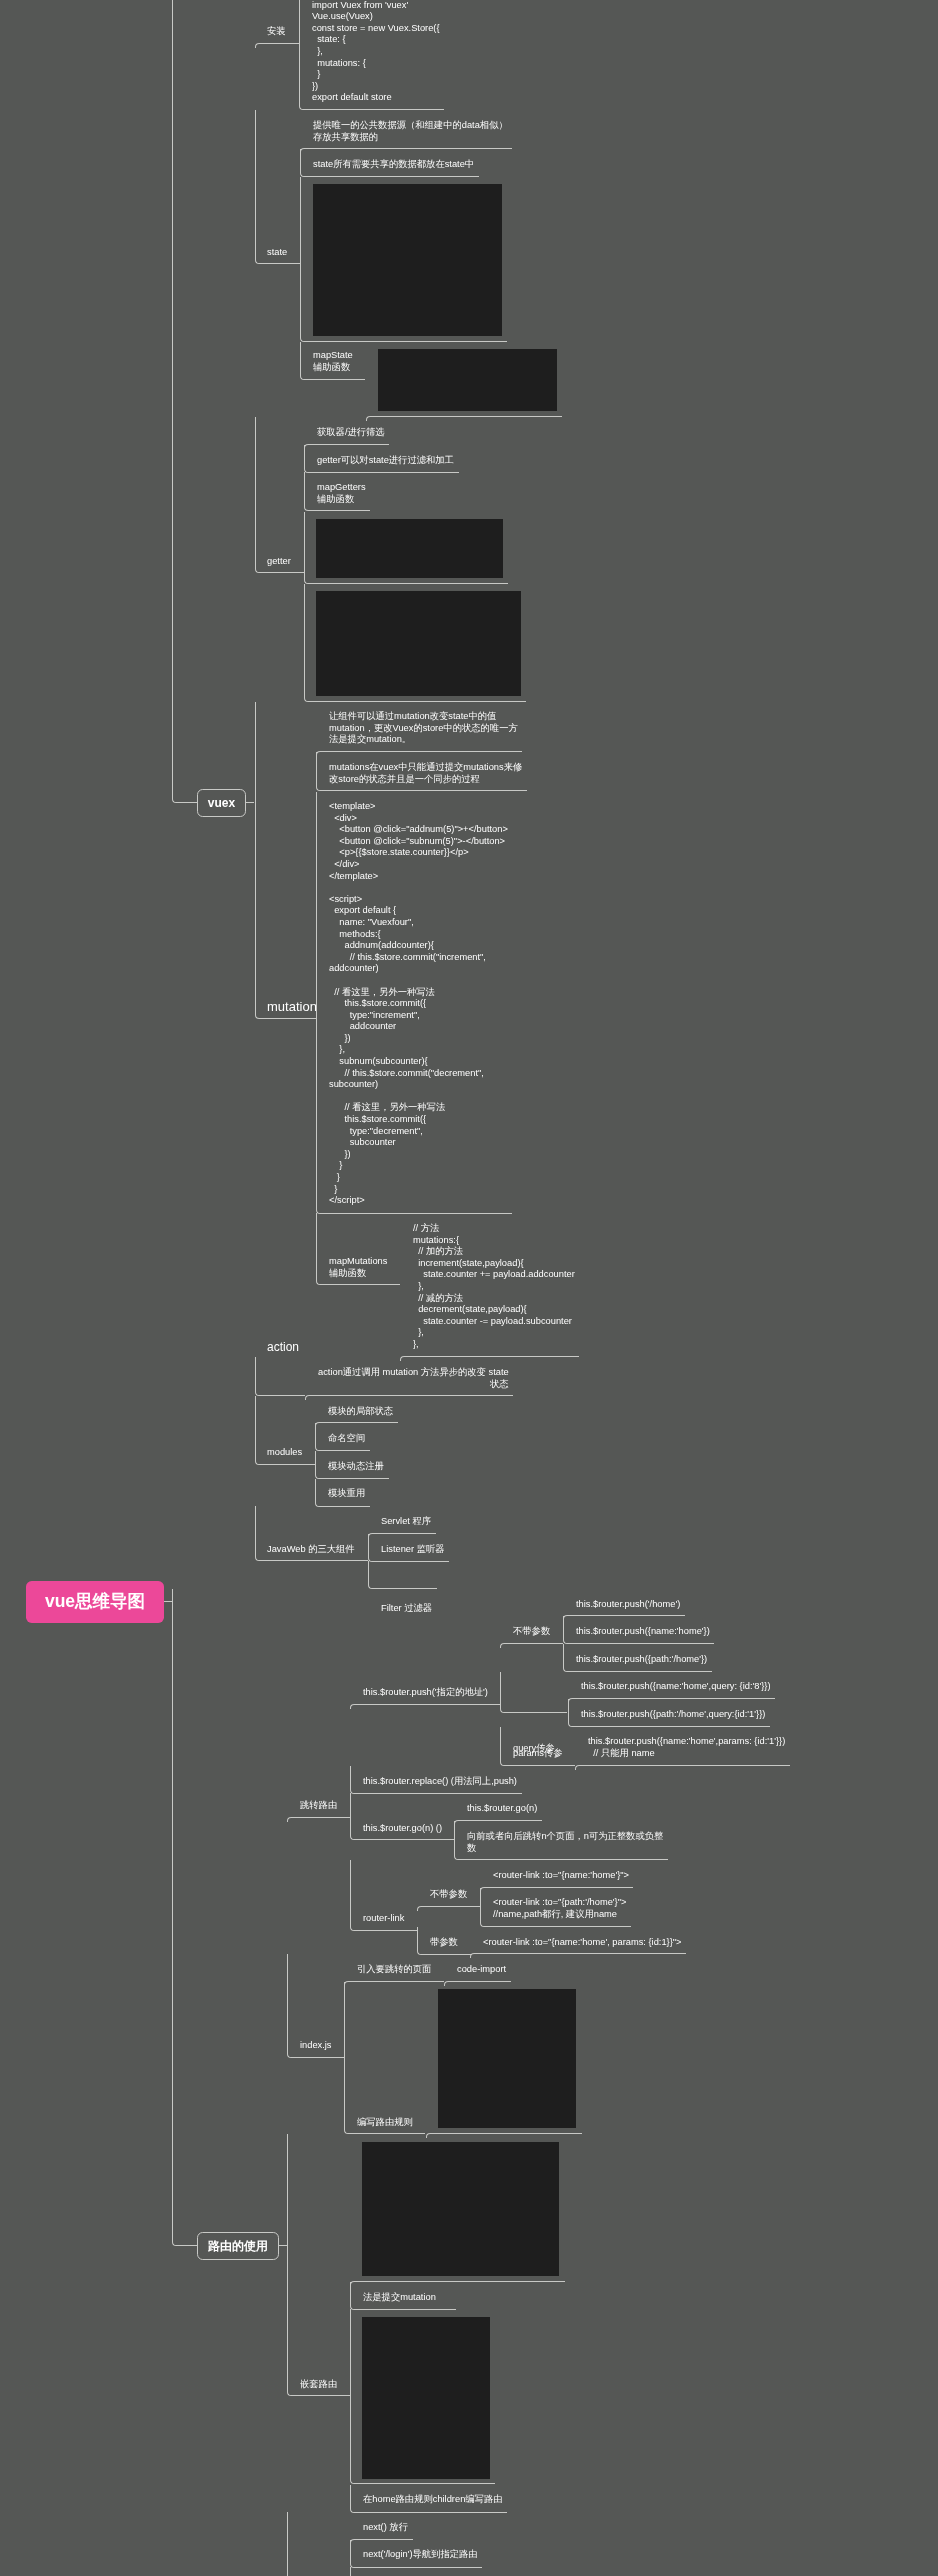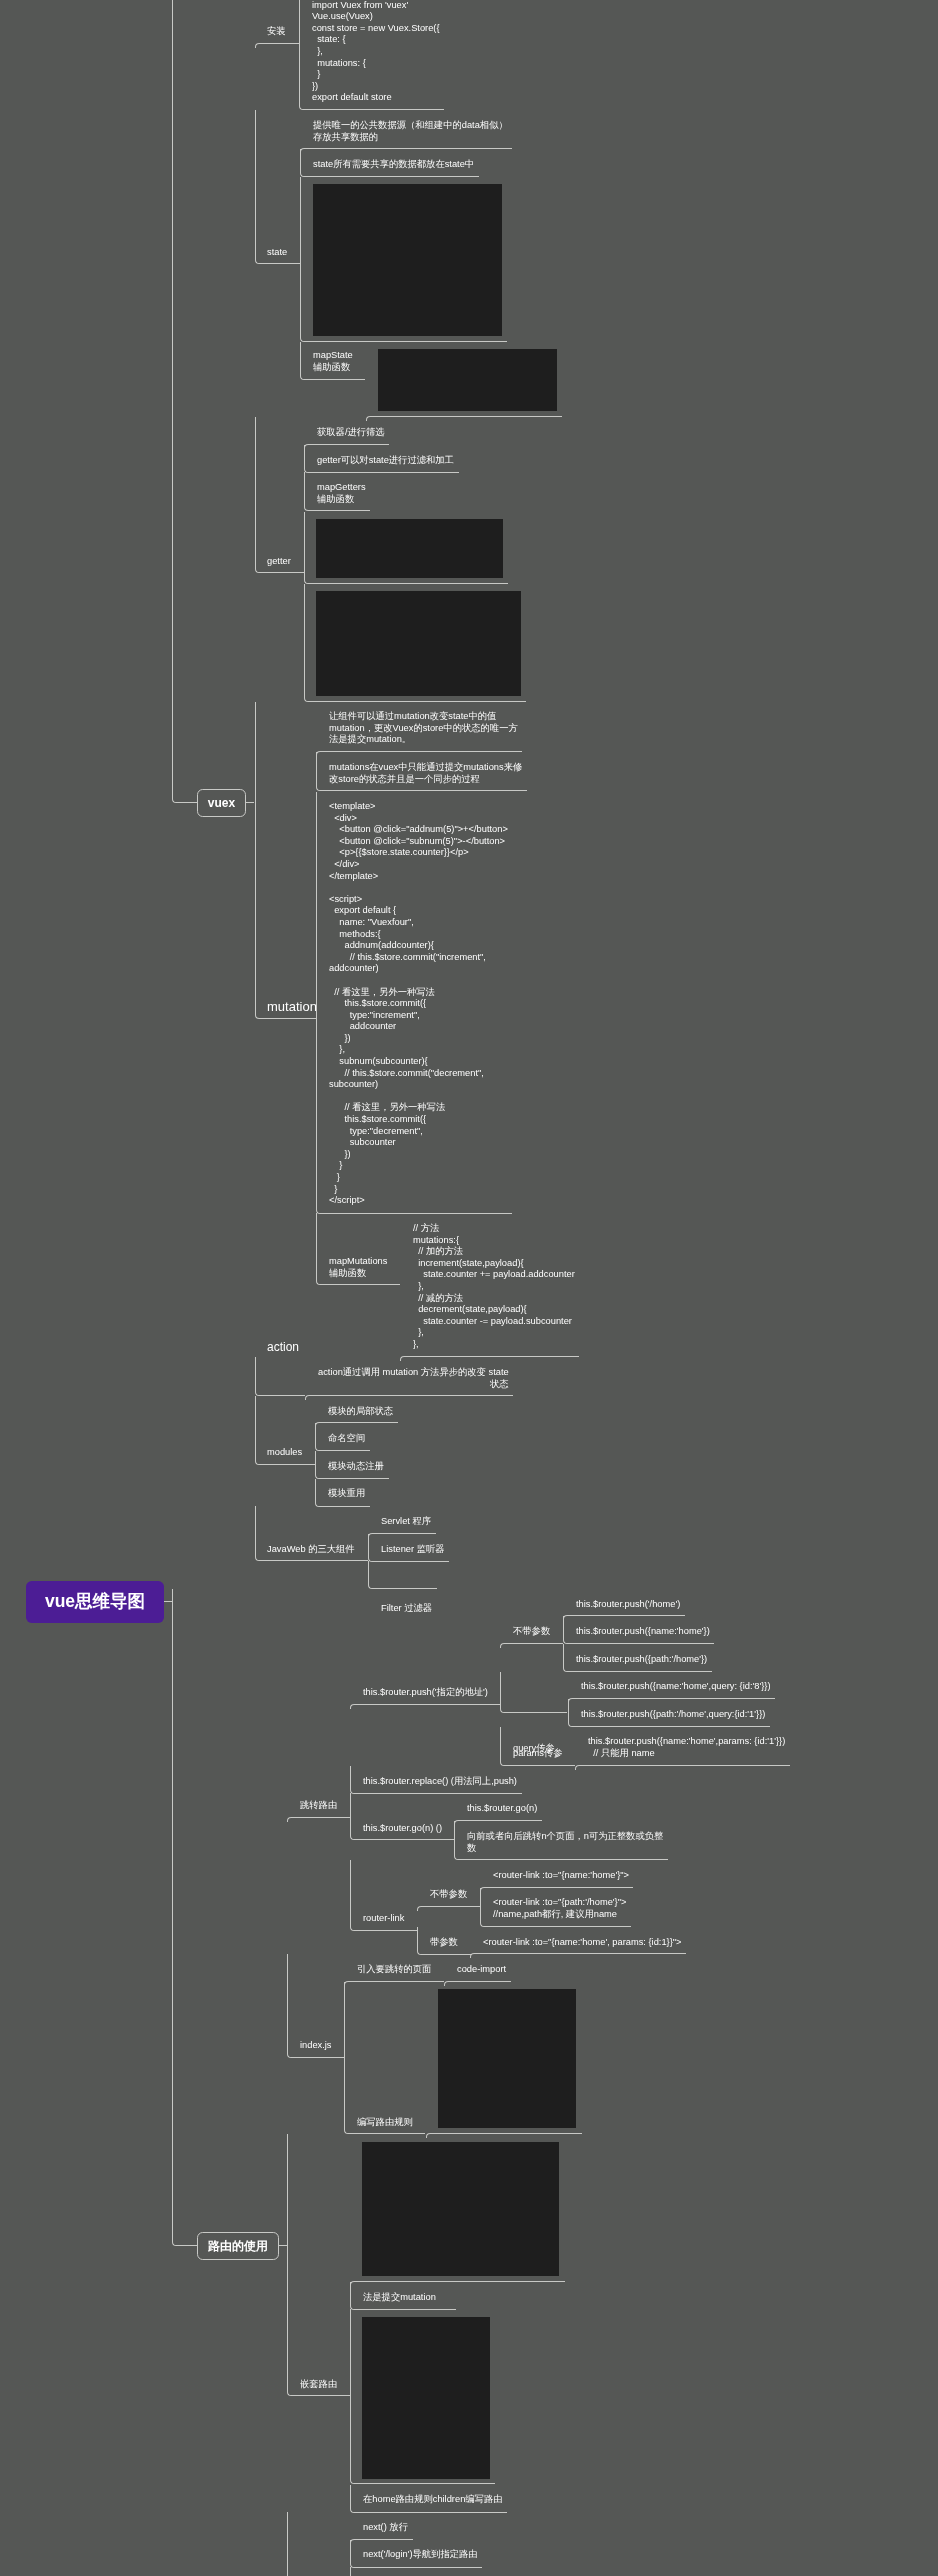--- a/index.html
+++ b/index.html
@@ -3,21 +3,21 @@
 <meta charset="utf-8">
 <style>
 html,body{margin:0;padding:0;background:#555755;}
 body{width:939px;height:4059px;font-family:"Liberation Sans",sans-serif;overflow:hidden;position:relative;}
 #canvas{position:absolute;left:0;top:0;width:939px;height:4059px;}
 </style>
 </head>
 <body>
 
 <div id="canvas">
-    <div style="position:absolute;left:26px;top:1581px;width:138px;height:42px;background:#4c1d95;border-radius:5.7px;color:#fff;font-size:17.5px;font-weight:bold;display:flex;align-items:center;justify-content:center;line-height:1;letter-spacing:0px;text-indent:0px;">vue思维导图</div>
+    <div style="position:absolute;left:26px;top:1581px;width:138px;height:42px;background:#ec4899;border-radius:5.7px;color:#fff;font-size:17.5px;font-weight:bold;display:flex;align-items:center;justify-content:center;line-height:1;letter-spacing:0px;text-indent:0px;">vue思维导图</div>
     <div style="position:absolute;left:164px;top:1601px;width:8.2px;height:1px;background:#c8c9c6;"></div>
     <div style="position:absolute;left:197px;top:789px;width:47px;height:26px;border:1px solid #c8c9c6;border-radius:5.7px;color:#fff;font-size:12px;font-weight:bold;display:flex;align-items:center;justify-content:center;line-height:1;">vuex</div>
     <div style="position:absolute;left:172px;top:-49px;width:25px;height:851px;border-left:1px solid #c8c9c6;border-bottom:1px solid #c8c9c6;border-bottom-left-radius:4.1px;"></div>
     <div style="position:absolute;left:246px;top:802px;width:8.2px;height:1px;background:#c8c9c6;"></div>
     <div style="position:absolute;left:267px;top:26px;font-size:9.3px;line-height:11.6px;color:#ffffff;white-space:pre;">安装</div>
     <div style="position:absolute;left:255px;top:43px;width:43px;height:4.1px;border-top:1px solid #c8c9c6;border-left:1px solid #c8c9c6;border-top-left-radius:4.1px;"></div>
     <div style="position:absolute;left:312px;top:-12px;font-size:9.3px;line-height:11.6px;color:#ffffff;white-space:pre;">import Vue from 'vue'
 import Vuex from 'vuex'
 Vue.use(Vuex)
 const store = new Vuex.Store({

